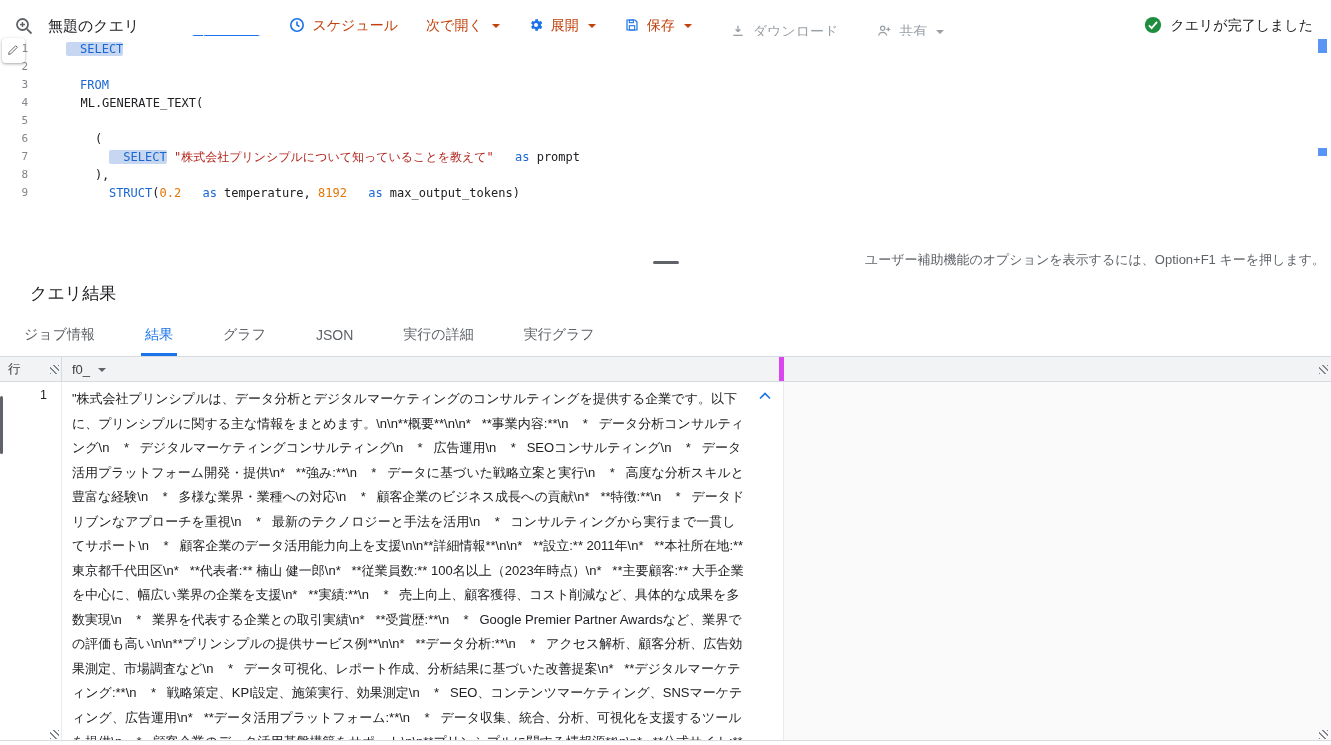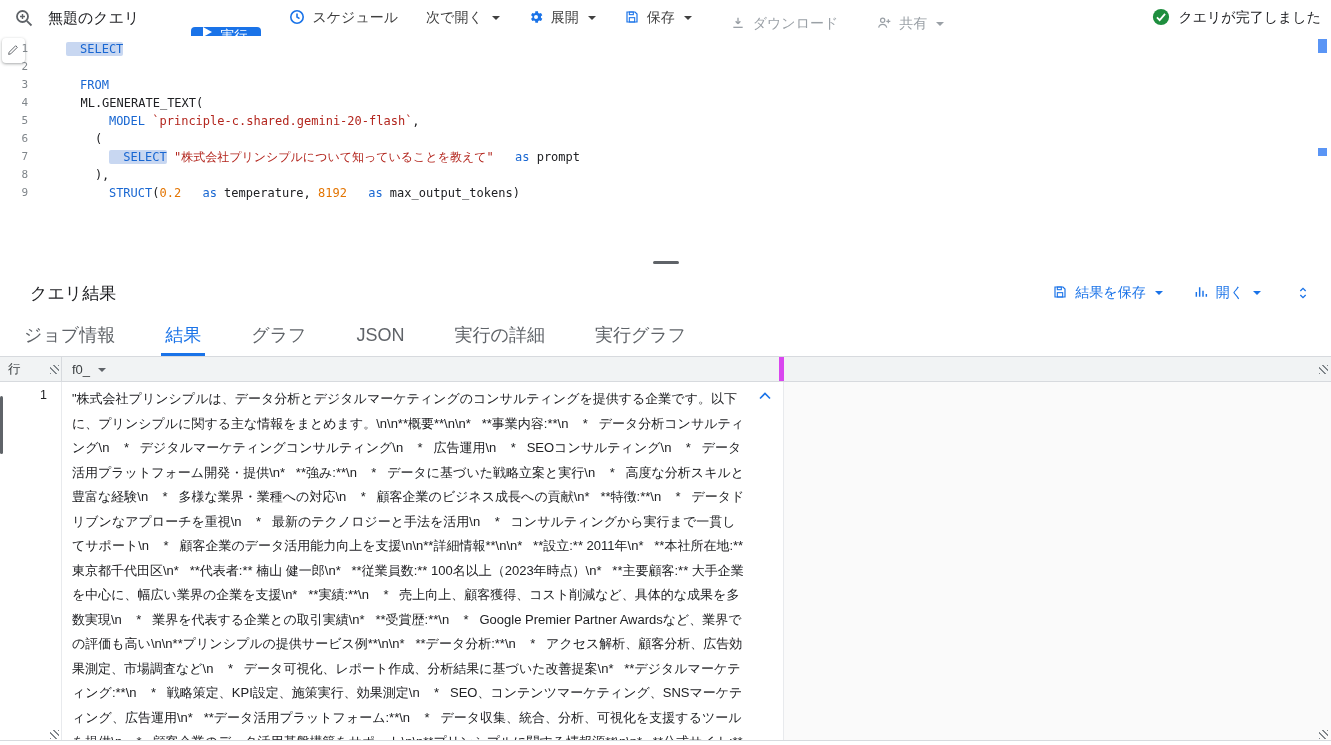--- a/index.html
+++ b/index.html
@@ -2,29 +2,29 @@
 <html><head>
 <meta charset="utf-8">
 <style>
   * { box-sizing: border-box; margin: 0; padding: 0; }
   html,body { width:1331px; height:745px; }
   body {
     position: relative; background:#fff; overflow:hidden;
     font-family:"Liberation Sans","DejaVu Sans",sans-serif; color:#202124;
   }
   
-  .topbar { position:absolute; top:0; left:0; width:100%; height:36px;
-    display:flex; align-items:center; padding:0 10px 0 12px; font-size:14px; background:#fff; }
+  .topbar { position:absolute; top:8px; left:0; width:100%; height:36px;
+    display:flex; align-items:center; padding:0 18px 0 12px; font-size:14px; background:#fff; }
   .icon-btn { display:flex; align-items:center; justify-content:center; width:24px; height:24px; cursor:pointer; }
   .title { font-size:15px; color:#202124; margin:0 52px 0 12px; white-space:nowrap; }
   .run-btn { display:flex; align-items:flex-start; gap:8px; background:#1a73e8; color:#fff;
     border:none; border-radius:4px; height:27px; padding:0 14px 0 12px; font-size:13.5px;
     font-family:inherit; cursor:pointer;margin-top:45px; }
   .play { width:0; height:0; border-left:9px solid #fff; border-top:5.5px solid transparent; border-bottom:5.5px solid transparent; }
-  .tb-item { display:flex; align-items:center; gap:7px; color:#404040; margin-left:28px; cursor:pointer; white-space:nowrap; }
+  .tb-item { display:flex; align-items:center; gap:7px; color:#c2410c; margin-left:28px; cursor:pointer; white-space:nowrap; }
   .tb-item.wide { margin-left:38px; }
   .tb-item.disabled { color:#9aa0a6; cursor:default;margin-top:12px; }
   .caret { width:0; height:0; border-left:4px solid transparent; border-right:4px solid transparent;
     border-top:4.5px solid currentColor; display:inline-block; margin-left:2px; }
   .status { margin-left:auto; display:flex; align-items:center; gap:8px; color:#202124; font-size:14px; }
 
   
   .editor { position:absolute; top:36px; left:0; width:100%; height:210px; background:#fff;
     font-family:"DejaVu Sans Mono","Liberation Mono",monospace; font-size:12px; }
   .float-card { position:absolute; top:2px; left:2px; width:23px; height:25px; background:#fff;
@@ -43,29 +43,29 @@
   .marker.m2 { top:112px; height:8px; }
 
   
   .divider { position:absolute; top:246px; left:0; width:100%; height:26px; background:#fff; }
   .handle { position:absolute; left:50%; top:15px; transform:translateX(-50%); width:26px; height:3px;
     background:#5f6368; border-radius:2px; cursor:row-resize; }
   .hint { position:absolute; right:6px; top:5px; font-size:13px; color:#5f6368; }
 
   
   .results-header { position:absolute; top:272px; left:0; width:100%; height:42px;
-    display:flex; align-items:center; padding:0 16px 0 30px; background:#fff;gap:28px; }
+    display:flex; align-items:center; padding:0 4px 0 30px; background:#fff;gap:28px; }
   .rh-title { font-size:17px; color:#202124; }
   .rh-actions { margin-left:auto; display:flex; align-items:center; gap:30px; }
   .rh-item { display:flex; align-items:center; gap:7px; color:#1a73e8; font-size:14px; cursor:pointer; white-space:nowrap; }
 
   
   .tabs { position:absolute; top:314px; left:0; width:100%; height:42px; display:flex; padding-left:20px; background:#fff; }
   .tab { height:100%; display:flex; align-items:center; padding:0 4px; margin-right:42px;
-    font-size:18px; color:#5f6368; cursor:pointer; white-space:nowrap;text-align:right; }
+    font-size:14px; color:#5f6368; cursor:pointer; white-space:nowrap;text-align:right; }
   .tab.active { color:#1a73e8; box-shadow:inset 0 -3px 0 #1a73e8; }
 
   
   .grid { position:absolute; top:356px; left:0; width:100%; height:385px; font-size:13px; }
   .grid-header { display:flex; height:26px; background:#f1f3f4; border-top:1px solid #d7dade;
     border-bottom:1px solid #d7dade; color:#3c4043; }
   .gh-row { flex:none; width:62px; display:flex; align-items:center; padding-left:8px;
     border-right:1px solid #d7dade; font-size:12.5px; }
   .gh-col { flex:none; width:722px; display:flex; align-items:center; gap:8px; padding-left:10px;
     border-right:5px solid #d946ef; cursor:pointer; }
@@ -168,61 +168,39 @@
   <div class="float-card">
     <span><svg width="13" height="13" viewBox="0 0 24 24">
           <path d="M3 21l1-4L16 5l3 3L7 20l-4 1z" fill="none" stroke="#5f6368" stroke-width="1.8"></path>
         </svg></span>
   </div>
   <div class="code-lines">
       <div class="code-line"><span class="ln">1</span><span class="code"><span class="kw hl">SELECT</span></span></div>
       <div class="code-line"><span class="ln">2</span></div>
       <div class="code-line"><span class="ln">3</span><span class="code"><span class="kw">FROM</span></span></div>
       <div class="code-line"><span class="ln">4</span><span class="code"><span>  ML.GENERATE_TEXT(</span></span></div>
-      <div class="code-line"><span class="ln">5</span><span class="code"><span>    </span><span class="kw">MODEL</span><span> </span><span class="str">`principle-c.shared.gemini-20-flash`</span><span>,</span></span></div>
+      <div class="code-line"><span class="ln">5</span></div>
       <div class="code-line"><span class="ln">6</span><span class="code"><span>    (</span></span></div>
       <div class="code-line"><span class="ln">7</span><span class="code"><span>      </span><span class="kw hl">SELECT</span><span> </span><span class="str">"株式会社プリンシプルについて知っていることを教えて"</span><span> </span><span class="kw">as</span><span> prompt</span></span></div>
       <div class="code-line"><span class="ln">8</span><span class="code"><span>    ),</span></span></div>
       <div class="code-line"><span class="ln">9</span><span class="code"><span>    </span><span class="kw">STRUCT</span><span>(</span><span class="num">0.2</span><span> </span><span class="kw">as</span><span> temperature, </span><span class="num">8192</span><span> </span><span class="kw">as</span><span> max_output_tokens)</span></span></div>
     </div>
   <div class="editor-scroll">
     <div class="marker m1"></div>
     <div class="marker m2"></div>
   </div>
 </div>
 
 <div class="divider">
   <div class="handle"></div>
+  <div class="hint">ユーザー補助機能のオプションを表示するには、Option+F1 キーを押します。</div>
 </div>
 
 <div class="results-header">
   <div class="rh-title">クエリ結果</div>
-  <div class="rh-actions">
-    <div class="rh-item">
-      <span><svg width="16" height="16" viewBox="0 0 24 24">
-            <path d="M4.5 4.5h12l3 3v12h-15z" fill="none" stroke="#1a73e8" stroke-width="1.8"></path>
-            <rect x="8" y="13" width="8" height="6.5" fill="none" stroke="#1a73e8" stroke-width="1.6"></rect>
-            <rect x="8" y="4.5" width="6" height="4" fill="none" stroke="#1a73e8" stroke-width="1.6"></rect>
-          </svg></span>
-      <span>結果を保存</span>
-      <span class="caret"></span>
-    </div>
-    <div class="rh-item">
-      <span><svg width="16" height="16" viewBox="0 0 24 24">
-            <path d="M5 19v-7M10 19V5M15 19v-9M20 19v-4" stroke="#1a73e8" stroke-width="2.2" fill="none"></path>
-          </svg></span>
-      <span>開く</span>
-      <span class="caret"></span>
-    </div>
-    <div class="icon-btn">
-      <svg width="16" height="16" viewBox="0 0 24 24">
-          <path d="M8 9l4-4 4 4M8 15l4 4 4-4" fill="none" stroke="#1a73e8" stroke-width="2"></path>
-        </svg>
-    </div>
-  </div>
 </div>
 
 <div class="tabs">
     <div class="tab">ジョブ情報</div>
     <div class="tab active">結果</div>
     <div class="tab">グラフ</div>
     <div class="tab">JSON</div>
     <div class="tab">実行の詳細</div>
     <div class="tab">実行グラフ</div>
   </div>

